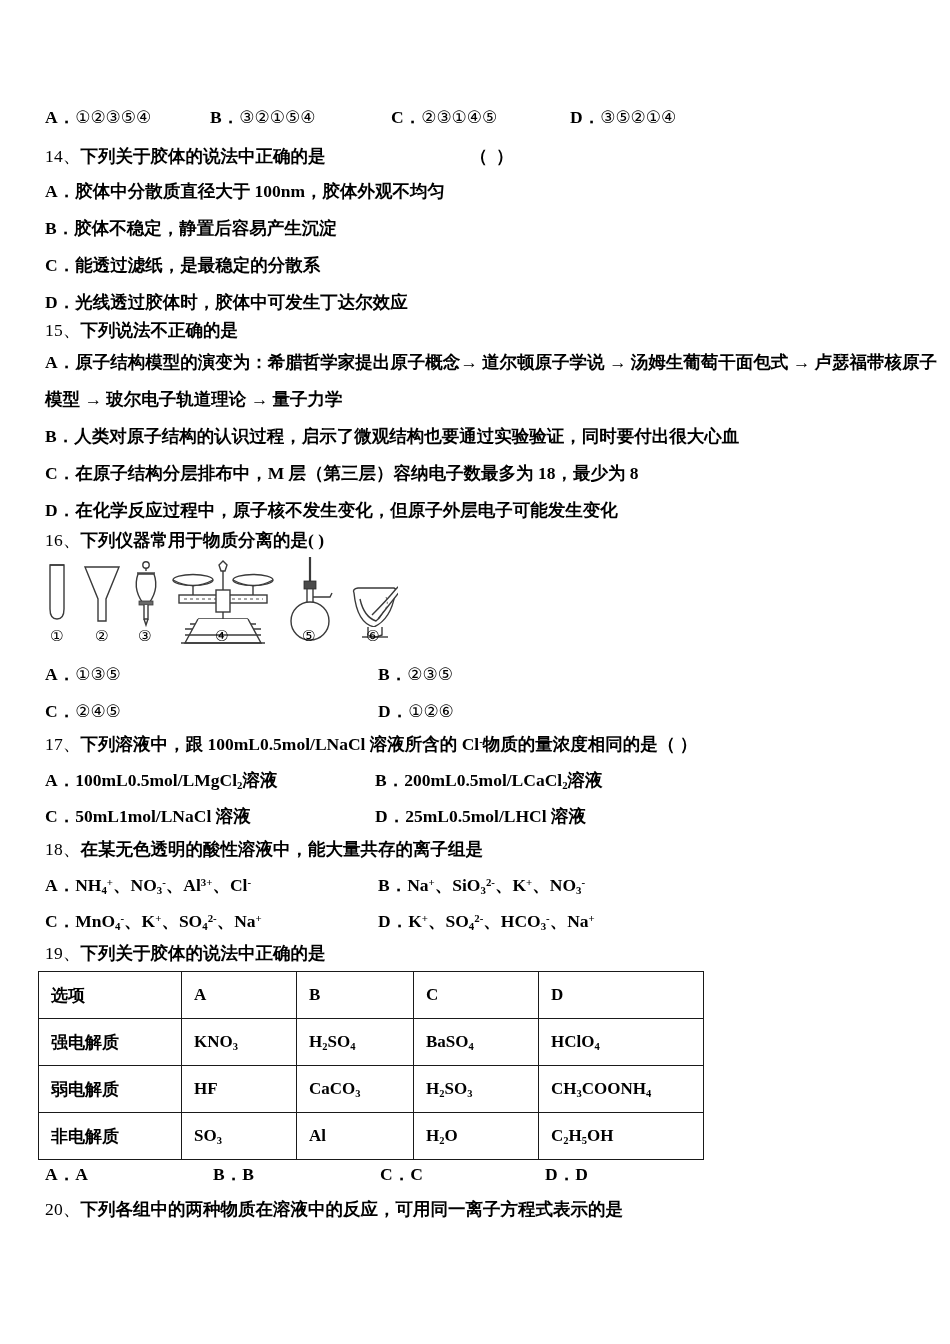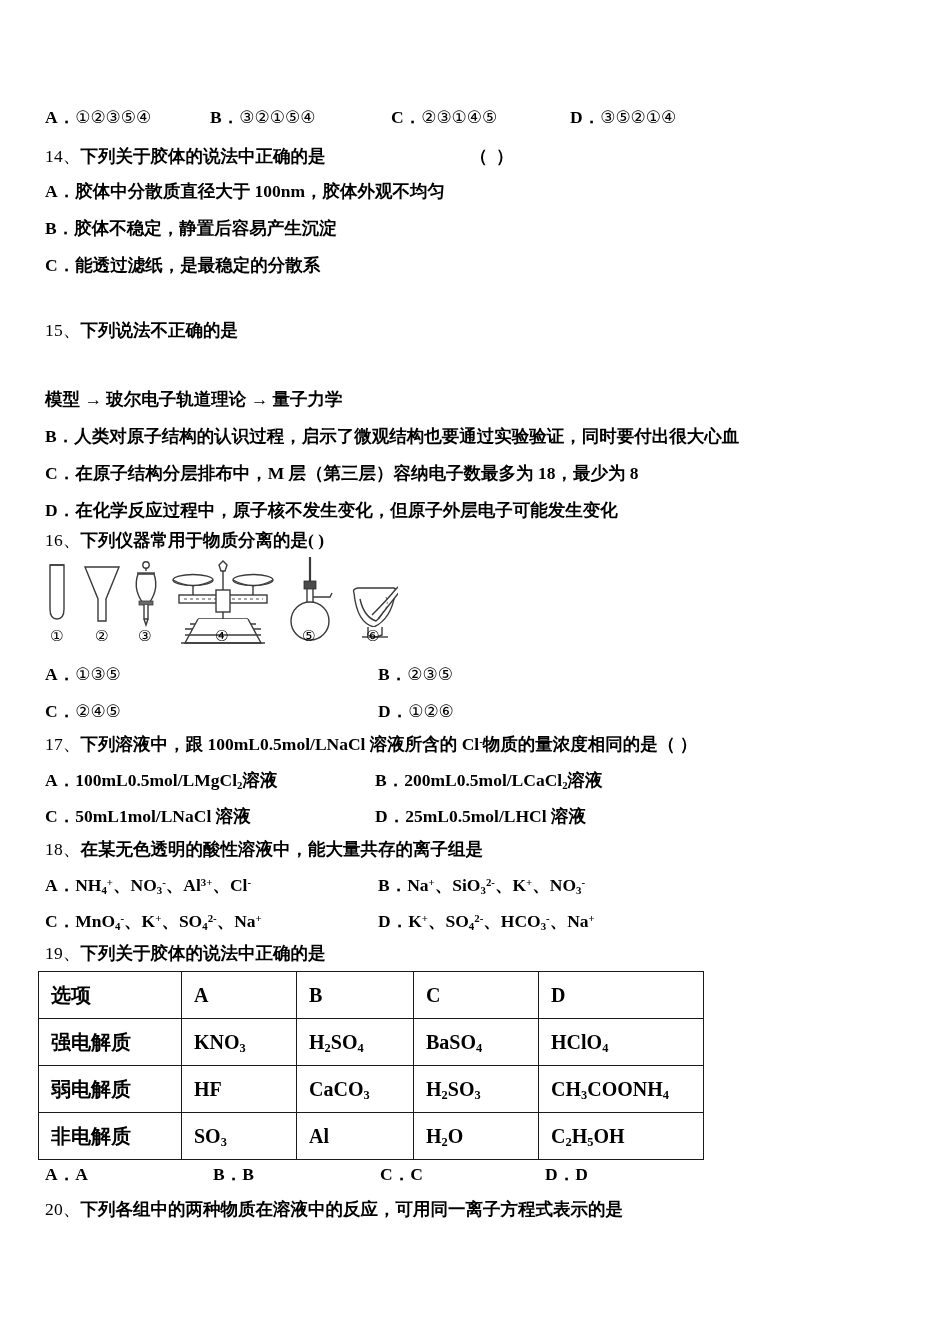--- a/index.html
+++ b/index.html
@@ -85,21 +85,21 @@
   }
 
   
   .qtable {
     position: absolute;
     left: 38px;
     top: 962px;
     border-collapse: collapse;
     table-layout: fixed;
     width: 540px;
-    font-size: 20px;
+    font-size: 17px;
   }
   .qtable td {
     border: 1.4px solid #1a1a1a;
     height: 46px;
     padding: 0 12px;
     vertical-align: middle;
     font-weight: bold;
     white-space: nowrap;
   }
   .qtable td.hdr-cn {
@@ -136,23 +136,29 @@
 
   <div class="row" style="left:45px; top:174px;">
     <span class="opt-letter">A．</span><span class="opt-body">胶体中分散质直径大于 100nm，胶体外观不均匀</span>
   </div>
   <div class="row" style="left:45px; top:211px;">
     <span class="opt-letter">B．</span><span class="opt-body">胶体不稳定，静置后容易产生沉淀</span>
   </div>
   <div class="row" style="left:45px; top:248px;">
     <span class="opt-letter">C．</span><span class="opt-body">能透过滤纸，是最稳定的分散系</span>
   </div>
+  <div class="row" style="left:45px; top:285px;">
+    <span class="opt-letter">D．</span><span class="opt-body">光线透过胶体时，胶体中可发生丁达尔效应</span>
+  </div>
 
   <div class="row" style="left:45px; top:313px;">
     <span class="qnum">15、</span><span class="qtext">下列说法不正确的是</span>
+  </div>
+  <div class="row" style="left:45px; top:345px;">
+    <span class="opt-letter">A．</span><span class="opt-body">原子结构模型的演变为：希腊哲学家提出原子概念→ 道尔顿原子学说 → 汤姆生葡萄干面包式 → 卢瑟福带核原子</span>
   </div>
   <div class="row" style="left:45px; top:419px;">
     <span class="opt-letter">B．</span><span class="opt-body">人类对原子结构的认识过程，启示了微观结构也要通过实验验证，同时要付出很大心血</span>
   </div>
   <div class="row" style="left:45px; top:382px;">
     <span class="opt-body">模型 → 玻尔电子轨道理论 → 量子力学</span>
   </div>
   <div class="row" style="left:45px; top:456px;">
     <span class="opt-letter">C．</span><span class="opt-body">在原子结构分层排布中，M 层（第三层）容纳电子数最多为 18，最少为 8</span>
   </div>

